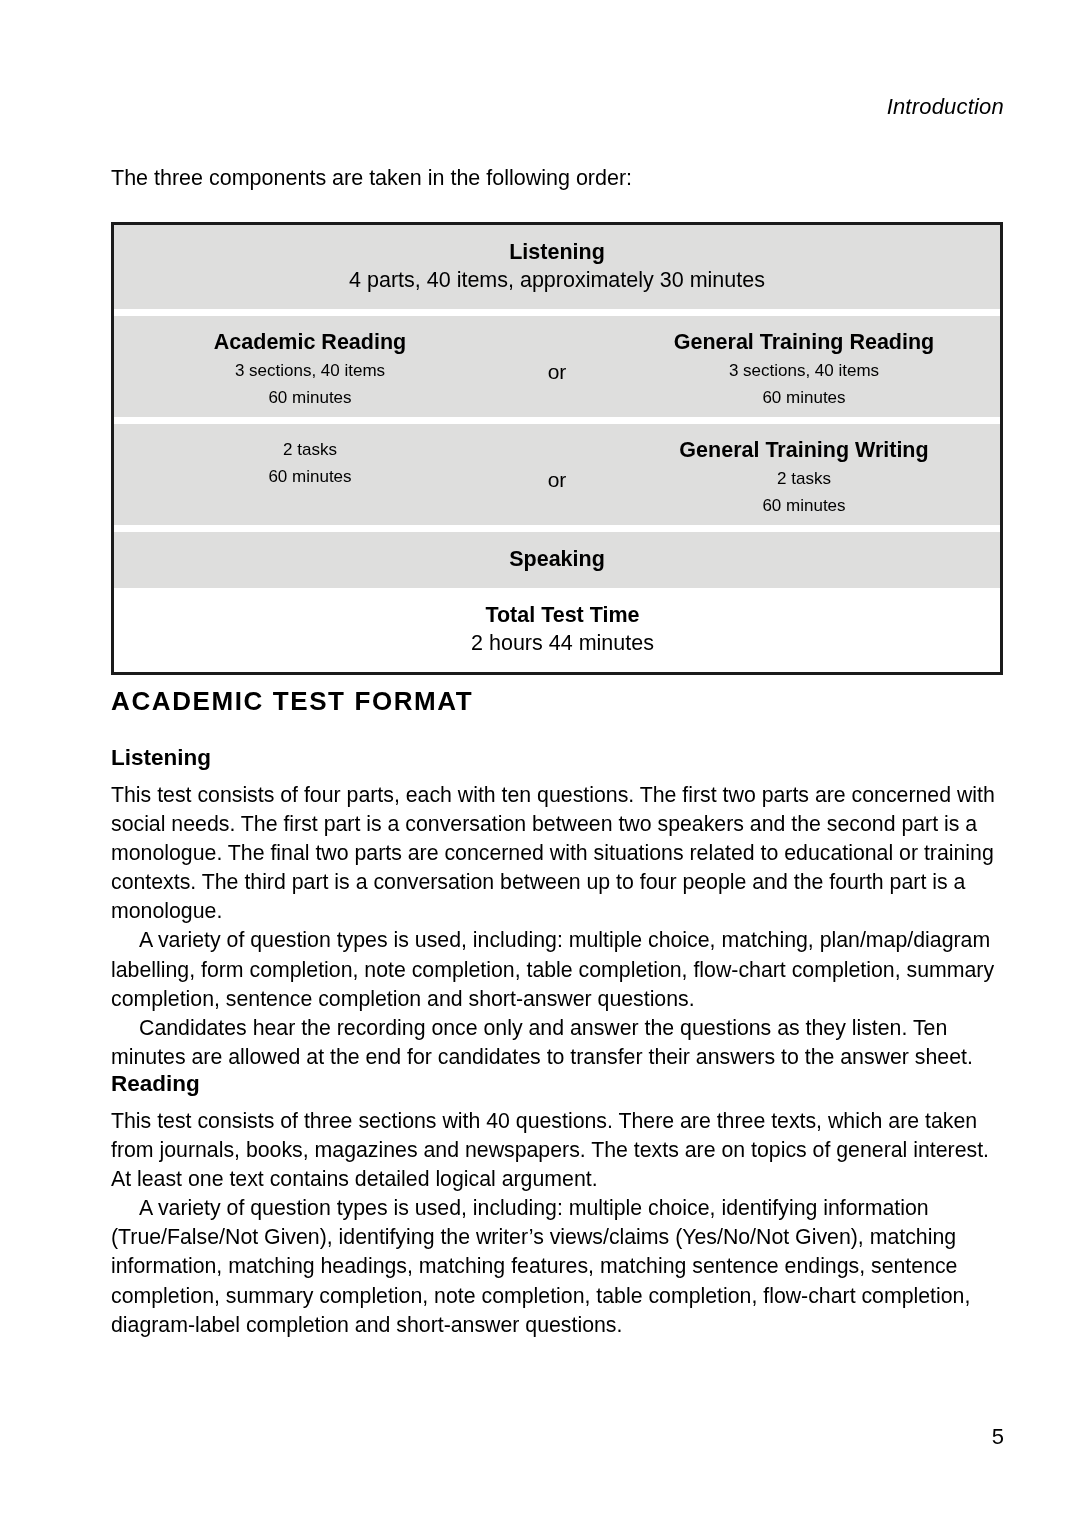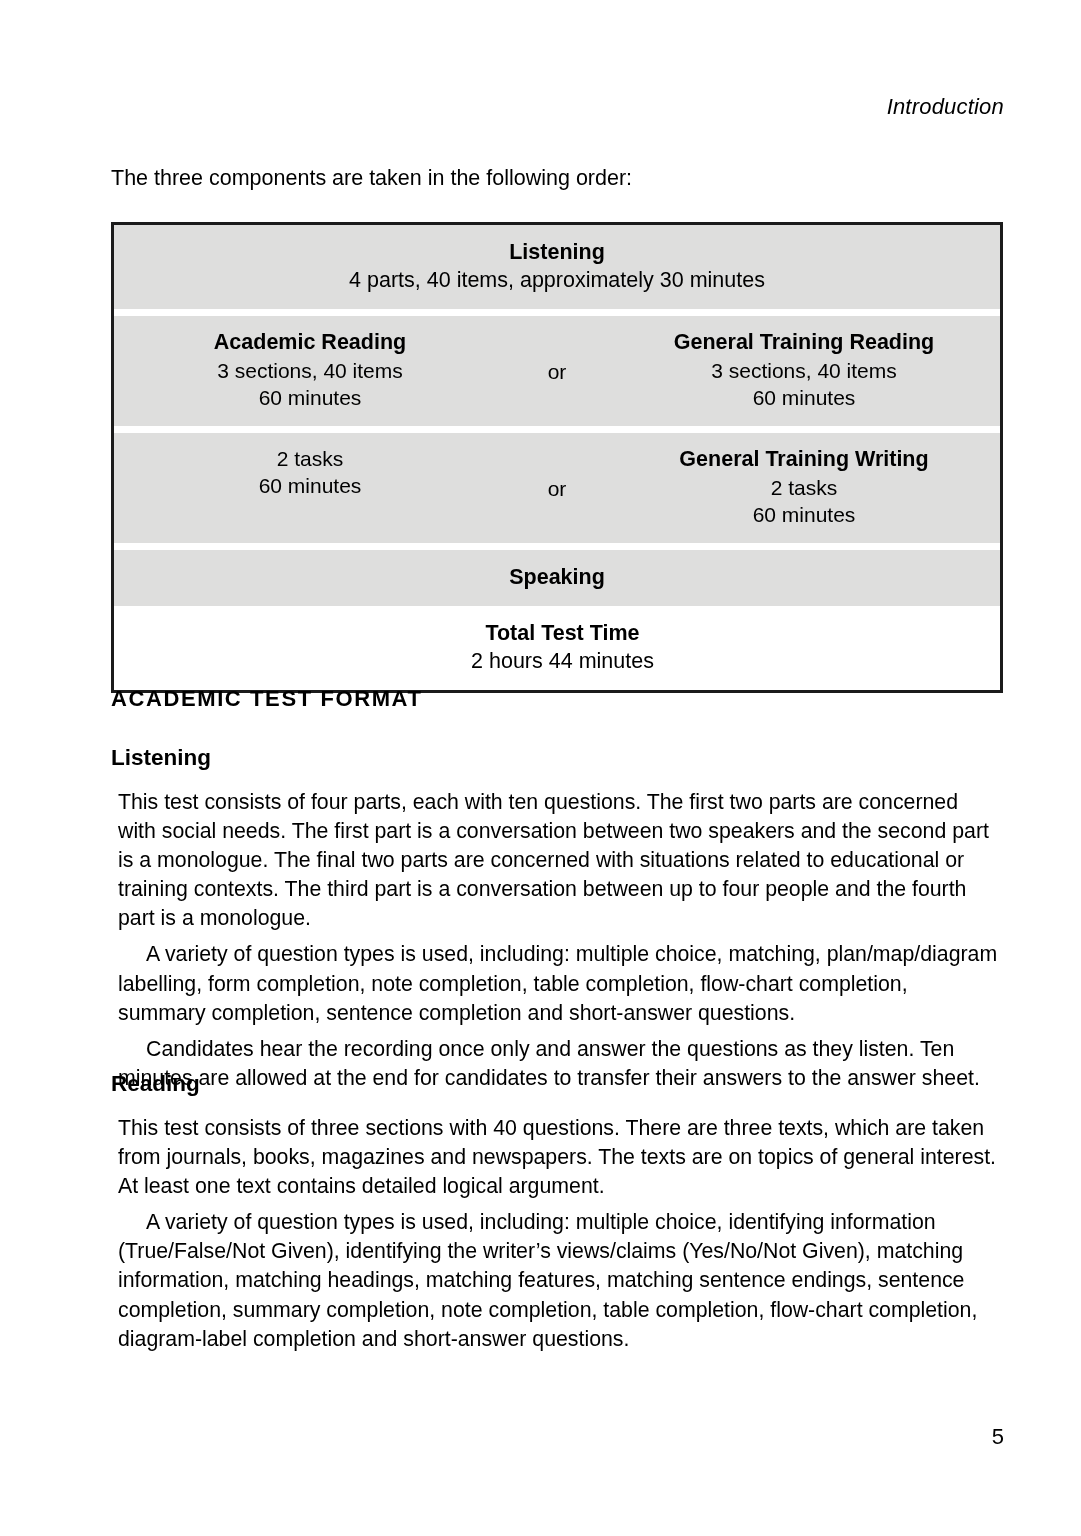--- a/index.html
+++ b/index.html
@@ -77,49 +77,49 @@
     line-height: 28px;
   }
   .row-sub {
     font-size: 21.5px;
     line-height: 28px;
   }
 
   .row-split {
     display: flex;
     align-items: flex-start;
-    padding: 12px 0 15px 0;
+    padding: 12px 0 6px 0;
   }
   .col-left, .col-right {
     flex: 0 0 392px;
     text-align: center;
   }
   .col-or {
     flex: 1 1 auto;
     text-align: center;
     font-size: 21px;
     line-height: 28px;
     padding-top: 30px;
   }
   .cell-title {
     font-weight: bold;
     font-size: 21.5px;
     line-height: 29px;
   }
   .cell-line {
-    font-size: 21px;
+    font-size: 17px;
     line-height: 27px;
   }
 
   
   .section-heading {
     position: absolute;
     left: 111px;
     top: 686px;
-    font-size: 22px;
+    font-size: 26px;
     font-weight: bold;
     letter-spacing: 1.6px;
   }
 
   
   .sub-heading {
     position: absolute;
     left: 111px;
     font-size: 22.5px;
     font-weight: bold;
@@ -127,21 +127,21 @@
   }
   .body-block {
     position: absolute;
     left: 111px;
     width: 897px;
     font-size: 21.3px;
     line-height: 29.1px;
     text-align: left;
   }
   .body-block p {
-    margin: 7px;
+    margin: 0;
   }
   .body-block p.indent {
     text-indent: 28px;
   }
 
   #listening-heading { top: 743px; }
   #listening-body    { top: 781px; }
   #reading-heading   { top: 1069px; }
   #reading-body      { top: 1107px; }
 

